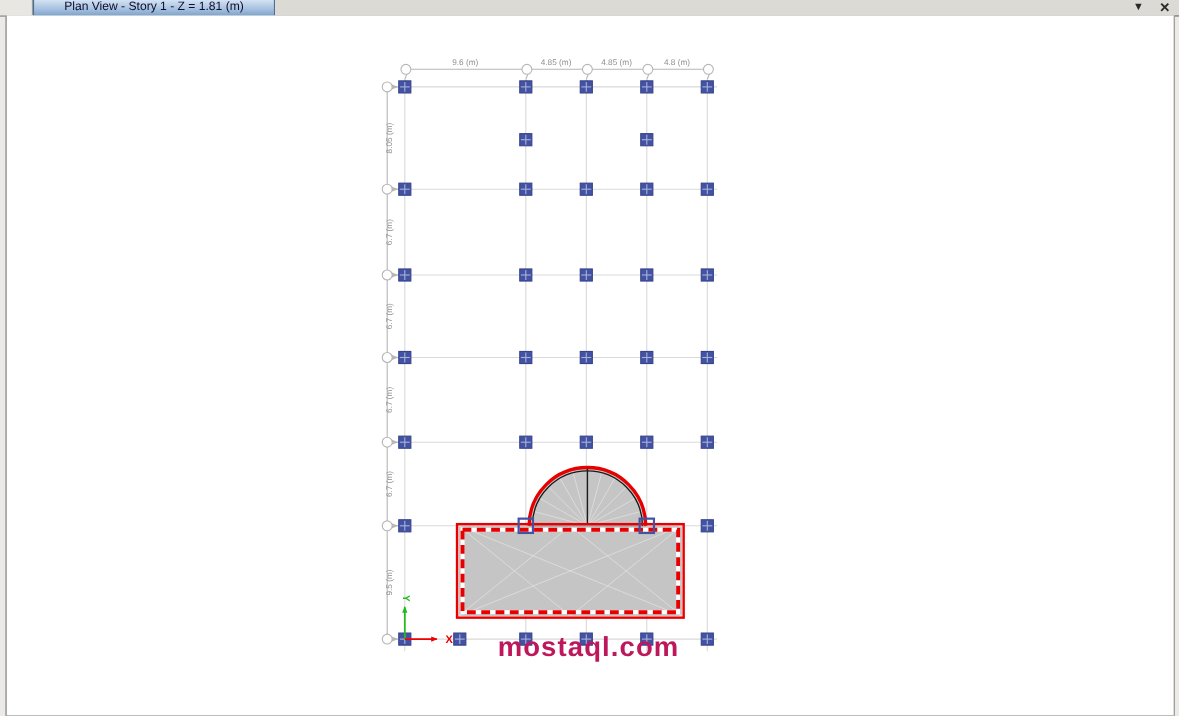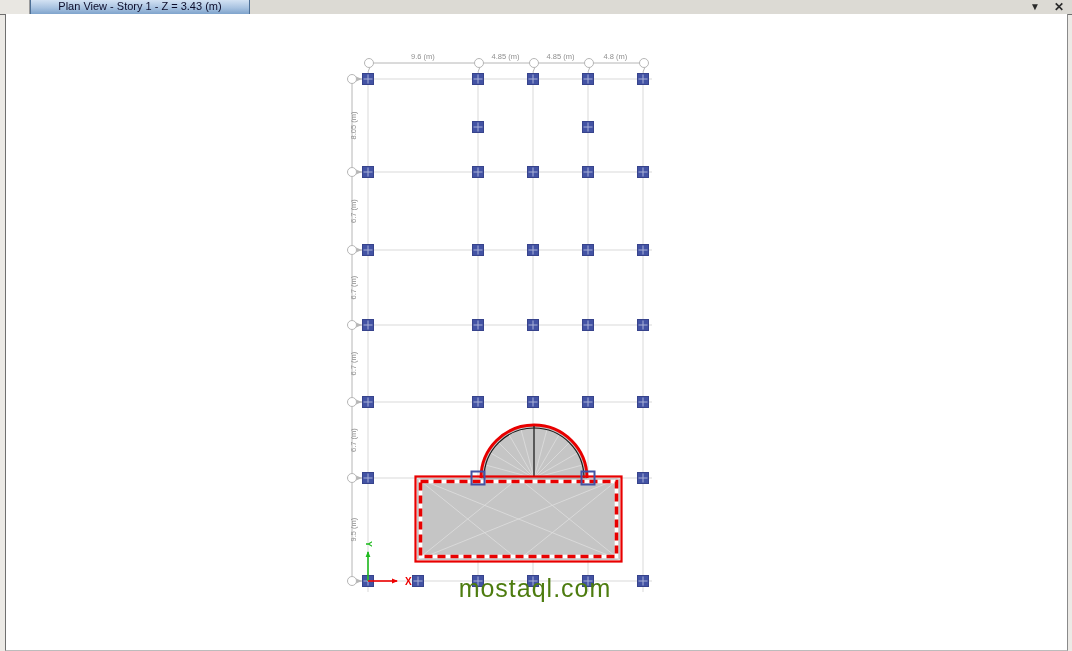--- a/index.html
+++ b/index.html
@@ -51,30 +51,30 @@
   .watermark{
     position:absolute;left:420px;top:576px;width:230px;
     text-align:center;pointer-events:none;
   }
   .wm-ar{
     font-family:"DejaVu Sans","Liberation Sans",sans-serif;
     font-size:40px;font-weight:bold;color:#e2e2e2;line-height:40px;
   }
   .wm-en{
     font-family:"Liberation Sans",sans-serif;
-    font-size:25px;font-weight:normal;color:#4d7c0f;line-height:24px;letter-spacing:1px;
+    font-size:25px;font-weight:bold;color:#be185d;line-height:24px;letter-spacing:1px;
   }
 </style>
 </head>
 <body>
 
 <div class="titlestrip">
   <div class="strip-left"></div>
   <div class="viewtab">
-    <span class="tabtext">Plan View - Story 1 - Z = 3.43 (m)</span>
+    <span class="tabtext">Plan View - Story 1 - Z = 1.81 (m)</span>
   </div>
   <div class="strip-controls">
     <span class="ctrl">▼</span>
     <span class="ctrl close">✕</span>
   </div>
 </div>
 
 <div class="canvas"></div>
 
 <svg id="plan-svg" class="drawlayer" viewBox="0 0 1072 651" xmlns="http://www.w3.org/2000/svg">

